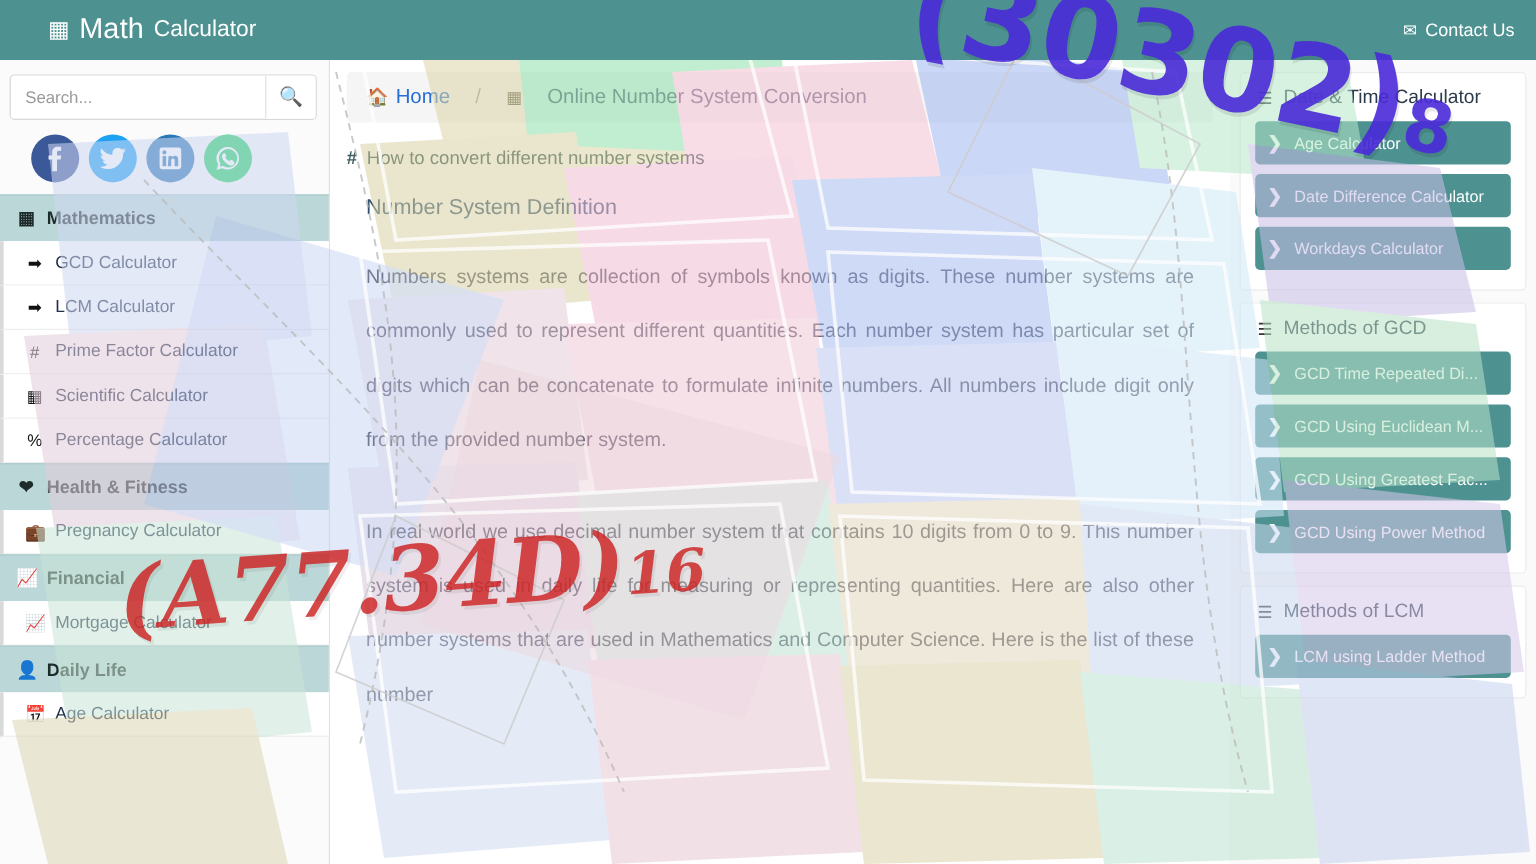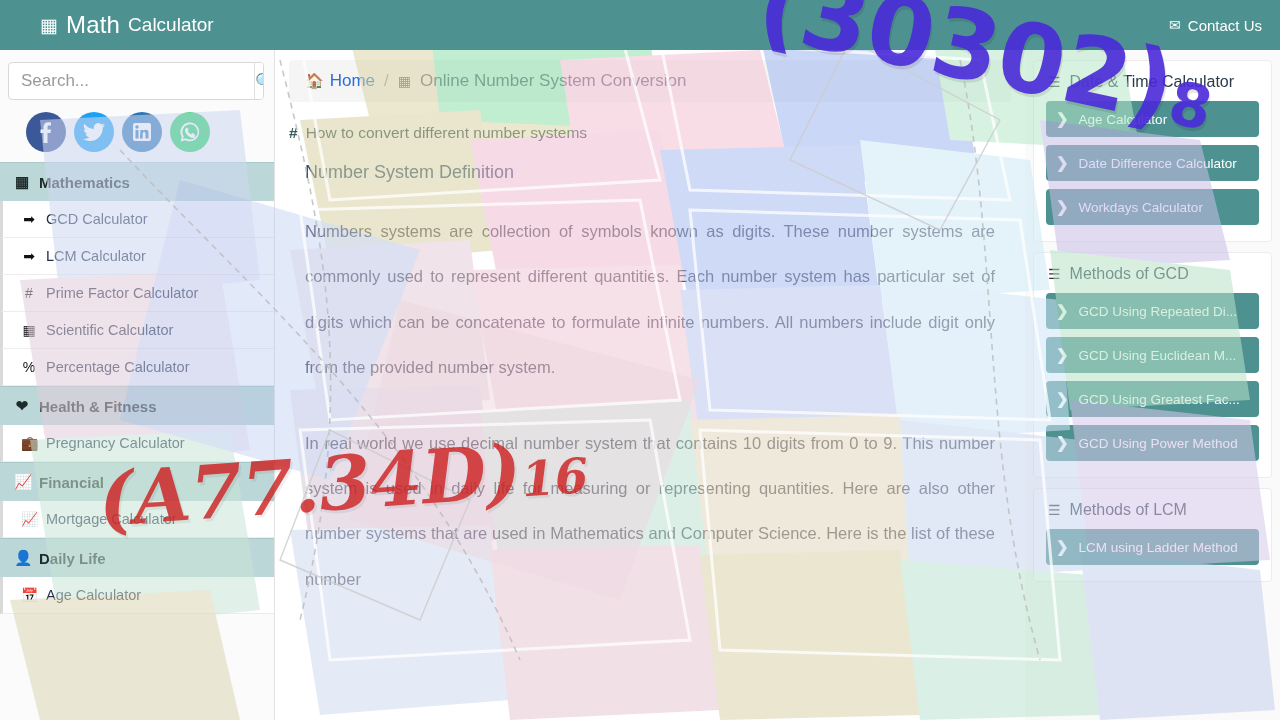--- a/index.html
+++ b/index.html
@@ -29,21 +29,21 @@
 
   
   .leftbar {
     position:absolute; left:0; top:50px; width:275px; height:670px;
     background:#fbfbfb; border-right:1px solid #e2e2e2;
     z-index: 3;
   }
   .searchwrap { padding:12px 10px 6px 8px; }
   .searchbox { display:flex; height:38px; border:1px solid #d8d8d8; border-radius:4px; overflow:hidden; background:#fff; }
   .searchbox input {
-    flex:1; border:0; outline:0; padding:0 12px; font-size:17px; color:#737373;
+    flex:1; border:0; outline:0; padding:0 12px; font-size:14px; color:#737373;
     font-family:"Liberation Sans", sans-serif; background:transparent;
   }
   .searchbox input::placeholder { color:#9a9a9a; }
   .searchbtn { width:42px; border-left:1px solid #e0e0e0; background:#fff; display:flex; align-items:center; justify-content:center; color:#333; font-size:16px; cursor:pointer; }
 
   .socials { display:flex; gap:8px; padding:6px 0 10px 26px; }
   .soc { width:40px; height:40px; border-radius:50%; display:flex; align-items:center; justify-content:center; color:#fff; font-weight:bold; font-size:19px; }
   .soc-fb { background:#3b5998; }
   .soc-tw { background:#1da1f2; }
   .soc-in { background:#2b77b5; }
@@ -68,21 +68,21 @@
   .navgroup-header .ico { width:16px; text-align:center; }
 
   
   .main {
     position:absolute; left:275px; top:50px; width:750px; height:670px;
     background:#fff; padding:10px 14px 0 14px;
     z-index: 2;
   }
   .crumbbar {
     background:#f5f5f5; border-radius:4px; padding:11px 16px;
-    display:flex; align-items:center; gap:9px; font-size:17px;
+    display:flex; align-items:center; gap:21px; font-size:17px;
   }
   .crumb-home { color:#2a6fd6; }
   .crumb-home .house { color:#2b3d55; margin-right:6px; font-size:15px; }
   .crumb-sep { color:#9a9a9a; }
   .crumb-cur { color:#5f5f7a; }
   .crumb-chip { color:#5c5c4a; font-size:14px; }
 
   .subhead {
     margin-top:22px; font-size:15.5px; color:#2a4a4a; display:flex; align-items:center; gap:8px;
   }
@@ -338,21 +338,21 @@
       </div>
     </div>
 
     <div class="card">
       <div class="card-title">
         <span class="bars">☰</span>
         <span>Methods of GCD</span>
       </div>
       <div class="pill">
         <span class="chev">❯</span>
-        <span>GCD Using Repeated Di...</span>
+        <span>GCD Time Repeated Di...</span>
       </div>
       <div class="pill">
         <span class="chev">❯</span>
         <span>GCD Using Euclidean M...</span>
       </div>
       <div class="pill">
         <span class="chev">❯</span>
         <span>GCD Using Greatest Fac...</span>
       </div>
       <div class="pill">

